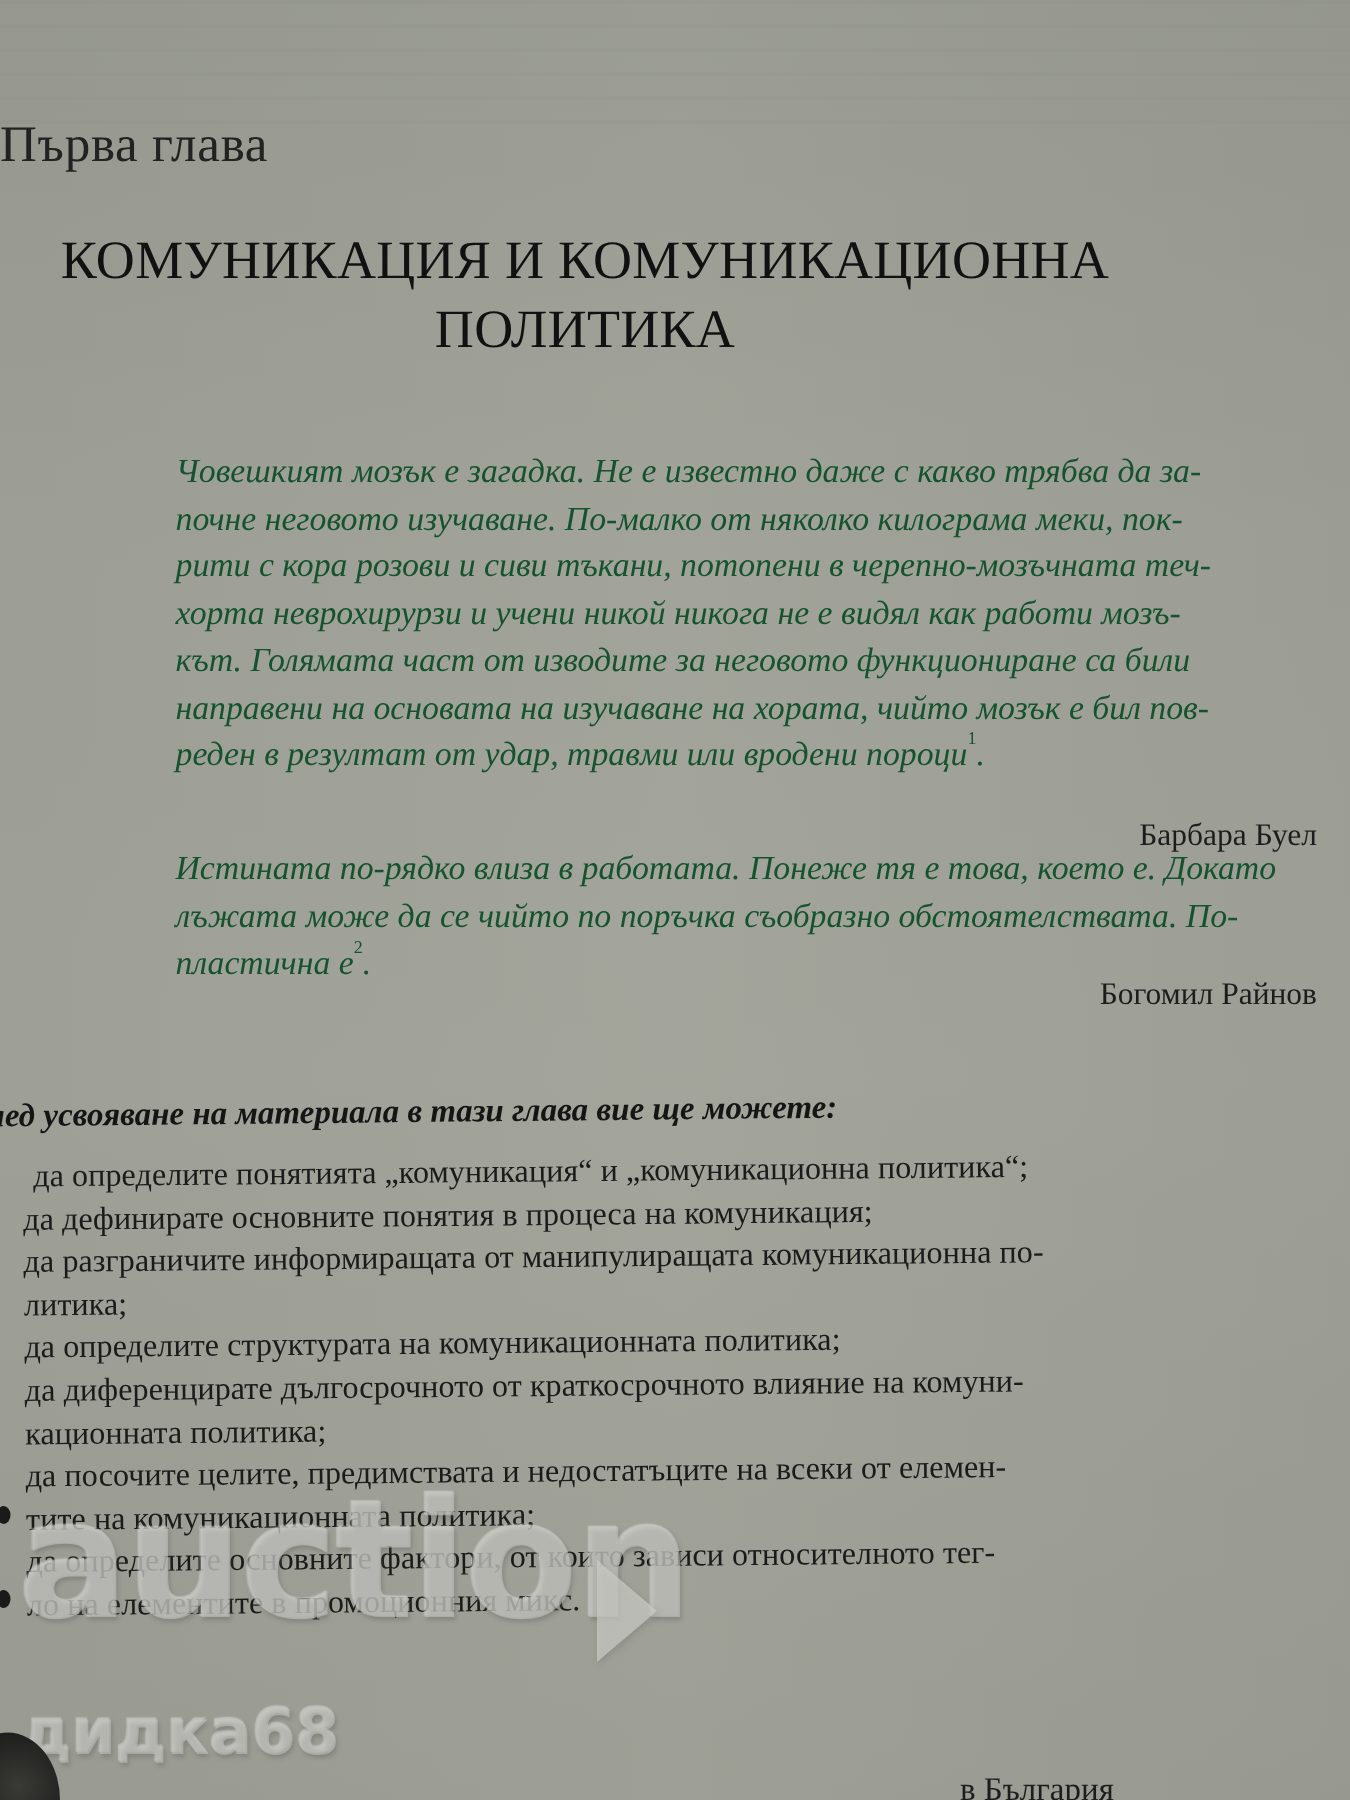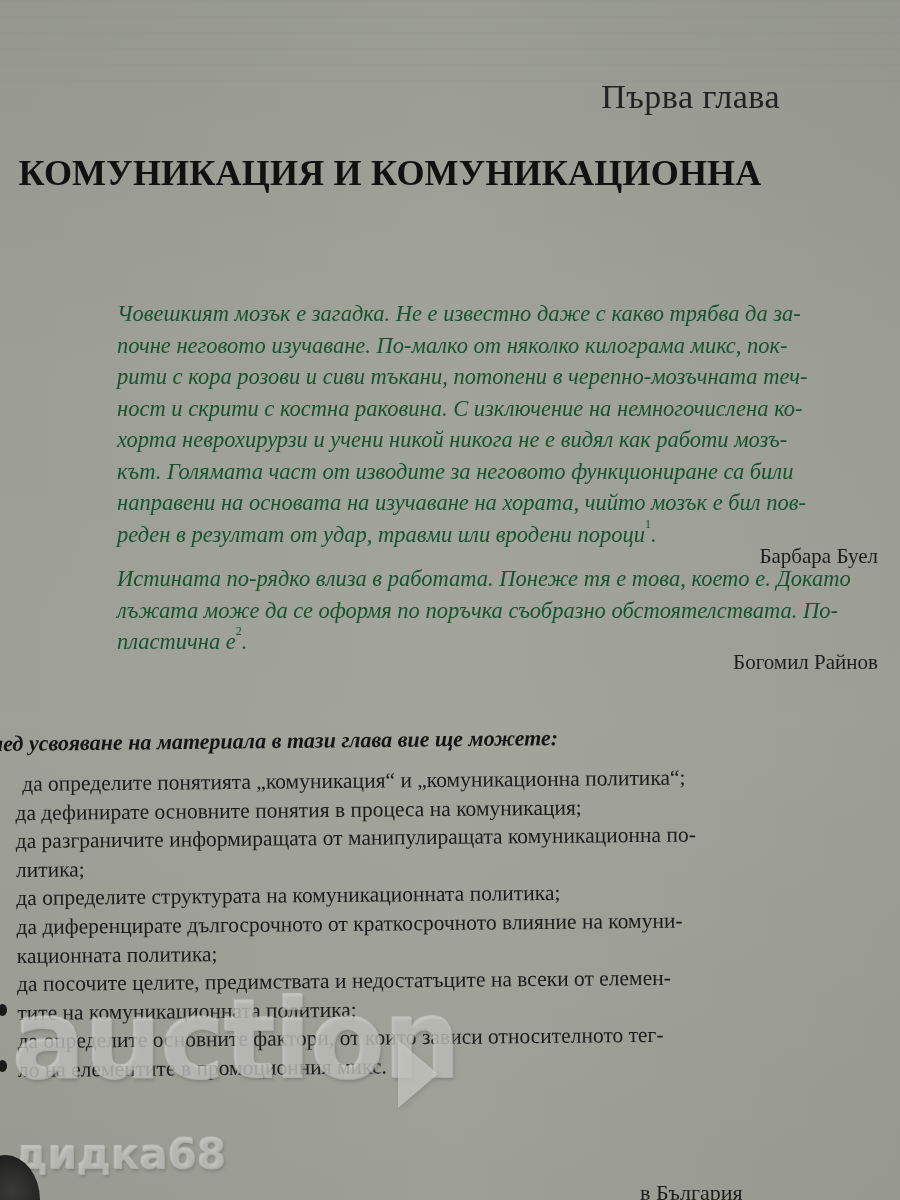--- a/index.html
+++ b/index.html
@@ -27,34 +27,34 @@
     .bleed {
       position: absolute;
       left: 0; top: 0; width: 900px; height: 90px;
       background: repeating-linear-gradient(180deg, rgba(120,120,115,0.08) 0 3px, transparent 3px 16px);
       pointer-events: none;
     }
     .chapter-label {
       position: absolute;
       left: 0; width: 780px;
       top: 78px;
-      text-align: right;
+      text-align: left;
       font-size: 34px;
       font-style: normal;
       letter-spacing: 0.5px;
       color: #222;
     }
     .chapter-title {
       position: absolute;
       left: 0;
       width: 780px;
       top: 150px;
       text-align: center;
       font-size: 36px;
-      font-weight: bold;
+      font-weight: normal;
       line-height: 46px;
       color: #111;
       letter-spacing: 0.2px;
     }
     .epigraph {
       position: absolute;
       left: 117px;
       width: 760px;
       font-style: italic;
       font-size: 22.5px;
@@ -172,37 +172,37 @@
 </head>
 <body>
 
 <div class="page">
   <div class="bleed"></div>
 
   <div class="chapter-label">Първа глава</div>
 
   <div class="chapter-title">
     <div>КОМУНИКАЦИЯ И КОМУНИКАЦИОННА</div>
+    <div>ПОЛИТИКА</div>
   </div>
 
   <div class="epigraph epigraph-1">
     <p>Човешкият мозък е загадка. Не е известно даже с какво трябва да за-</p>
-    <p>почне неговото изучаване. По-малко от няколко килограма микс, пок-</p>
+    <p>почне неговото изучаване. По-малко от няколко килограма меки, пок-</p>
     <p>рити с кора розови и сиви тъкани, потопени в черепно-мозъчната теч-</p>
-    <p>ност и скрити с костна раковина. С изключение на немногочислена ко-</p>
     <p>хорта неврохирурзи и учени никой никога не е видял как работи мозъ-</p>
     <p>кът. Голямата част от изводите за неговото функциониране са били</p>
     <p>направени на основата на изучаване на хората, чийто мозък е бил пов-</p>
     <p><span>реден в резултат от удар, травми или вродени пороци</span><sup>1</sup><span>.</span></p>
   </div>
   <div class="author author-1">Барбара Буел</div>
 
   <div class="epigraph epigraph-2">
     <p>Истината по-рядко влиза в работата. Понеже тя е това, което е. Докато</p>
-    <p>лъжата може да се оформя по поръчка съобразно обстоятелствата. По-</p>
+    <p>лъжата може да се чийто по поръчка съобразно обстоятелствата. По-</p>
     <p><span>пластична е</span><sup>2</sup><span>.</span></p>
   </div>
   <div class="author author-2">Богомил Райнов</div>
 
   <div class="objectives-intro">лед усвояване на материала в тази глава вие ще можете:</div>
 
   <ul class="objectives">
     <li class="first">да определите понятията „комуникация“ и „комуникационна политика“;</li>
     <li>да дефинирате основните понятия в процеса на комуникация;</li>
     <li>да разграничите информиращата от манипулиращата комуникационна по-</li>

